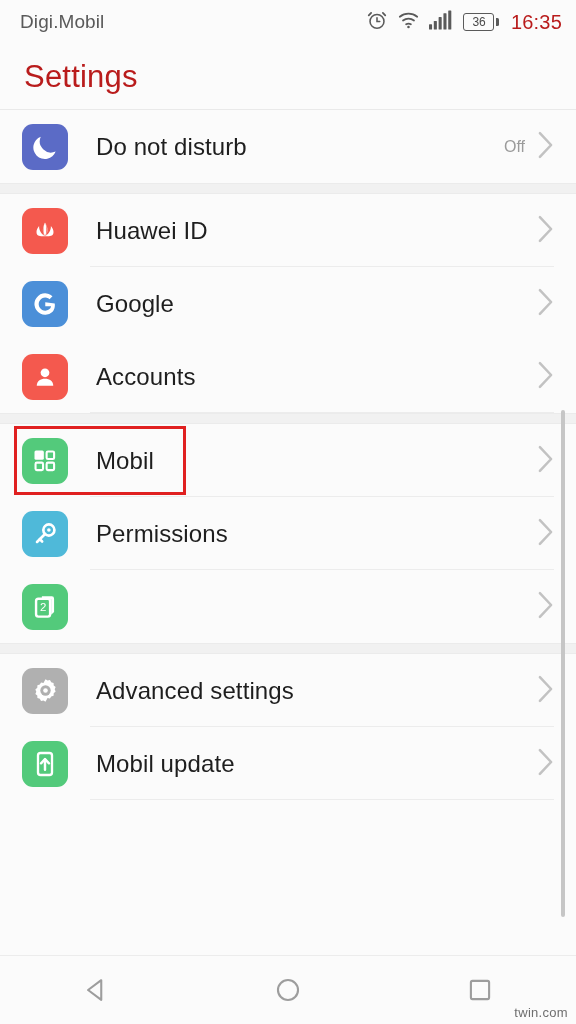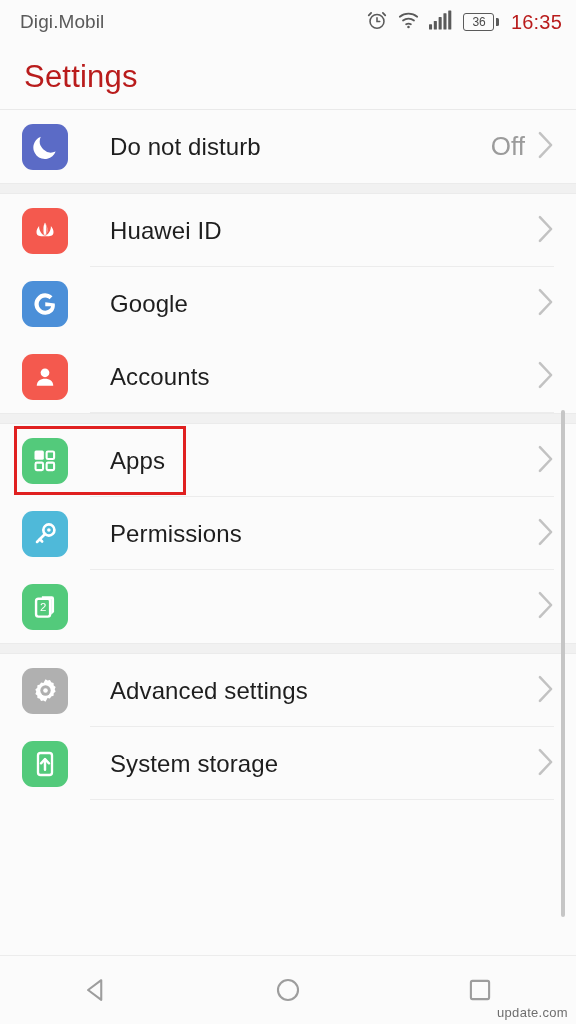--- a/index.html
+++ b/index.html
@@ -132,29 +132,29 @@
     width: 46px;
     height: 46px;
     flex: 0 0 46px;
     border-radius: 11px;
     display: flex;
     align-items: center;
     justify-content: center;
     overflow: hidden;
   }
   .row-label {
-    margin-left: 42px;
+    margin-left: 28px;
     font-size: 24px;
     color: #1e1e1e;
     letter-spacing: 0.1px;
     white-space: nowrap;
   }
   .row-value {
     margin-left: auto;
-    font-size: 26px;
+    font-size: 16px;
     color: #9b9b9b;
     margin-right: 12px;
   }
   .chevron {
     margin-left: auto;
     flex: 0 0 auto;
     display: block;
   }
   .row-value + .chevron { margin-left: 0; }
 
@@ -339,21 +339,21 @@
 
       <div class="row">
         <span class="row-icon" style="background:#53ca7b">
           <svg width="28" height="28" viewBox="0 0 24 24">
             <rect x="3" y="3" width="8" height="8" rx="1.3" fill="#ffffff"></rect>
             <rect x="13.4" y="3.9" width="6.4" height="6.4" rx="1.1" fill="none" stroke="#ffffff" stroke-width="1.8"></rect>
             <rect x="3.9" y="13.4" width="6.4" height="6.4" rx="1.1" fill="none" stroke="#ffffff" stroke-width="1.8"></rect>
             <rect x="13.4" y="13.4" width="6.4" height="6.4" rx="1.1" fill="none" stroke="#ffffff" stroke-width="1.8"></rect>
           </svg>
         </span>
-        <span class="row-label">Apps</span>
+        <span class="row-label">Mobil</span>
         <span class="chevron">
           <svg width="17" height="28" viewBox="0 0 12 20">
               <path d="M2 1.5 L10 10 L2 18.5" fill="none" stroke="#c2c2c2" stroke-width="1.8" stroke-linecap="round" stroke-linejoin="round"></path>
             </svg>
         </span>
         <span class="divider"></span>
       </div>
 
       <div class="row">
         <span class="row-icon" style="background:#4fb9d9">
@@ -414,21 +414,21 @@
       </div>
 
       <div class="row">
         <span class="row-icon" style="background:#53ca7b">
           <svg width="28" height="28" viewBox="0 0 24 24">
             <rect x="6.0" y="2.6" width="12.0" height="18.8" rx="2.2" fill="none" stroke="#ffffff" stroke-width="2"></rect>
             <path d="M12 17.0 V8.2" stroke="#ffffff" stroke-width="2.1" stroke-linecap="round"></path>
             <path d="M8.6 11.4 L12 7.8 L15.4 11.4" fill="none" stroke="#ffffff" stroke-width="2.1" stroke-linecap="round" stroke-linejoin="round"></path>
           </svg>
         </span>
-        <span class="row-label">System storage</span>
+        <span class="row-label">Mobil update</span>
         <span class="chevron">
           <svg width="17" height="28" viewBox="0 0 12 20">
               <path d="M2 1.5 L10 10 L2 18.5" fill="none" stroke="#c2c2c2" stroke-width="1.8" stroke-linecap="round" stroke-linejoin="round"></path>
             </svg>
         </span>
         <span class="divider"></span>
       </div>
     </div>
 
     <div id="apps-highlight" style="left: 14px; width: 172px; top: 316px; height: 69px; border-color: rgb(224, 32, 32);"></div>
@@ -445,16 +445,16 @@
     <div class="nav-btn">
       <svg width="28" height="28" viewBox="0 0 24 24">
         <circle cx="12" cy="12" r="8.6" fill="none" stroke="#9d9d9d" stroke-width="1.8"></circle>
       </svg>
     </div>
     <div class="nav-btn">
       <svg width="28" height="28" viewBox="0 0 24 24">
         <rect x="4.2" y="4.2" width="15.6" height="15.6" rx="1.3" fill="none" stroke="#9d9d9d" stroke-width="1.8"></rect>
       </svg>
     </div>
-    <span id="watermark">update.com</span>
+    <span id="watermark">twin.com</span>
   </div>
 
 </div>
 
 </body></html>

